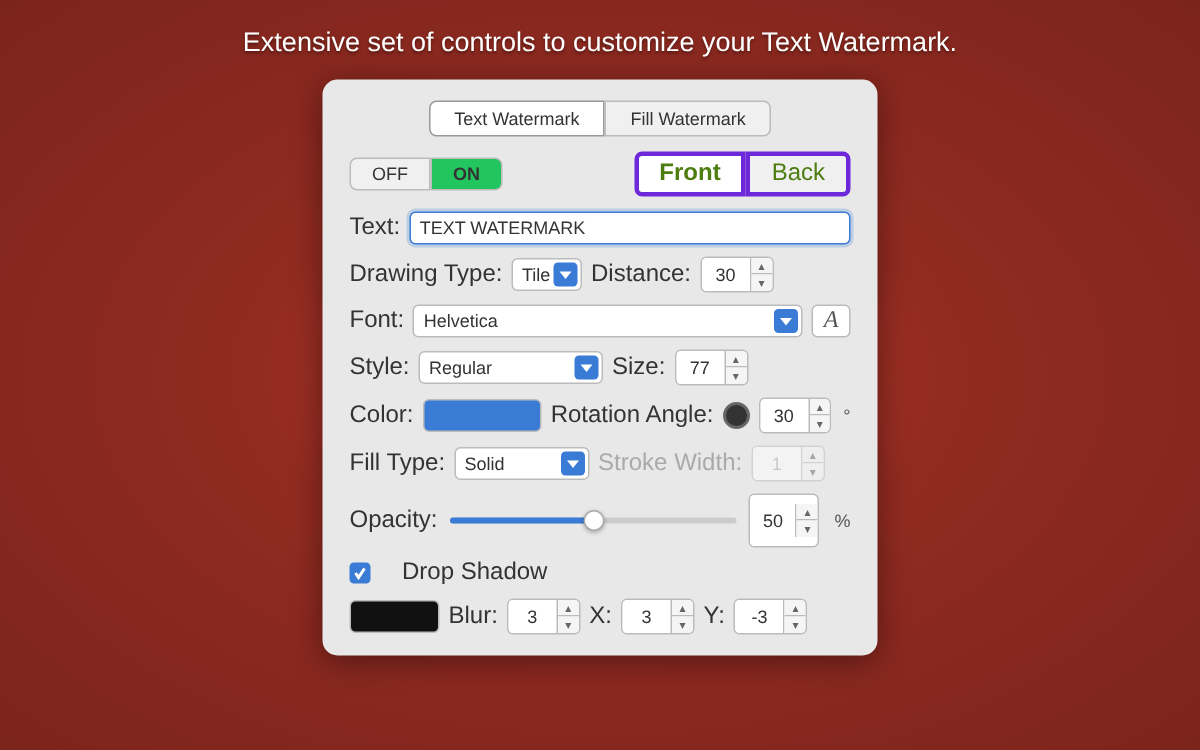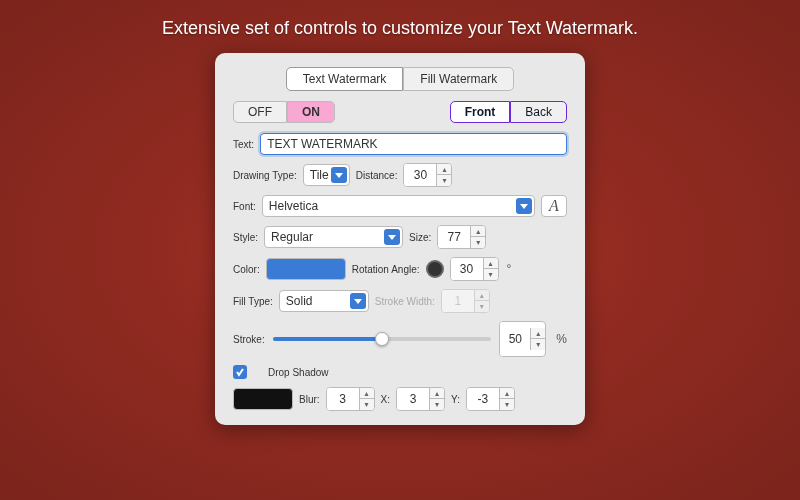--- a/index.html
+++ b/index.html
@@ -88,36 +88,36 @@
 
     .toggle-btn:first-child {
       border-radius: 5px 0 0 5px;
     }
 
     .toggle-btn:last-child {
       border-radius: 0 5px 5px 0;
     }
 
     .toggle-btn.active {
-      background: #f9a8d4;
+      background: #22c55e;
       font-weight: 600;
     }
 
     .position-group {
       display: flex;
       gap: 0;
     }
 
     .pos-btn {
       padding: 3px 14px;
-      font-size: 12px;
-      border: 1px solid #6d28d9;
+      font-size: 16px;
+      border: 3px solid #6d28d9;
       background: #f0f0f0;
       cursor: pointer;
-      color: #0f172a;
+      color: #4d7c0f;
     }
 
     .pos-btn:first-child {
       border-radius: 5px 0 0 5px;
     }
 
     .pos-btn:last-child {
       border-radius: 0 5px 5px 0;
     }
 
@@ -128,21 +128,21 @@
 
     
     .form-row {
       display: flex;
       align-items: center;
       margin-bottom: 8px;
       gap: 6px;
     }
 
     .form-label {
-      font-size: 10px;
+      font-size: 16px;
       color: #333;
       white-space: nowrap;
     }
 
     .text-input {
       flex: 1;
       height: 22px;
       border: 1px solid #3a7bd5;
       border-radius: 4px;
       padding: 0 6px;
@@ -441,21 +441,21 @@
             <polygon points="0,2 8,2 4,7"></polygon>
           </svg>
       </div>
     </div>
     <div class="font-icon-btn" style="font-style:italic; font-family: Georgia, serif; font-size:16px; color:#555;">A</div>
   </div>
 
   <div class="form-row">
     <span class="form-label">Style:</span>
     <div class="select-wrapper">
-      <select class="select-field" style="width:139px">
+      <select class="select-field" style="width:123px">
         <option>Regular</option>
       </select>
       <div class="select-arrow">
         <svg width="8" height="8" viewBox="0 0 8 8">
             <polygon points="0,2 8,2 4,7"></polygon>
           </svg>
       </div>
     </div>
     <span class="form-label">Size:</span>
     <div class="spinner-wrapper">
@@ -498,21 +498,21 @@
     <div class="spinner-wrapper disabled-spinner">
       <input type="text" class="spinner-input" value="1" disabled="" style="">
       <div class="spinner-btns">
         <div class="spinner-up">▴</div>
         <div class="spinner-down">▾</div>
       </div>
     </div>
   </div>
 
   <div class="opacity-row">
-    <span class="form-label">Stroke:</span>
+    <span class="form-label">Opacity:</span>
     <div class="slider-track">
       <div class="slider-fill"></div>
       <div class="slider-thumb"></div>
     </div>
     <div class="opacity-input-wrap">
       <input type="text" class="opacity-input" value="50" style="">
       <div class="spinner-btns" style="border-left:1px solid #bbb;">
         <div class="spinner-up">▴</div>
         <div class="spinner-down">▾</div>
       </div>

